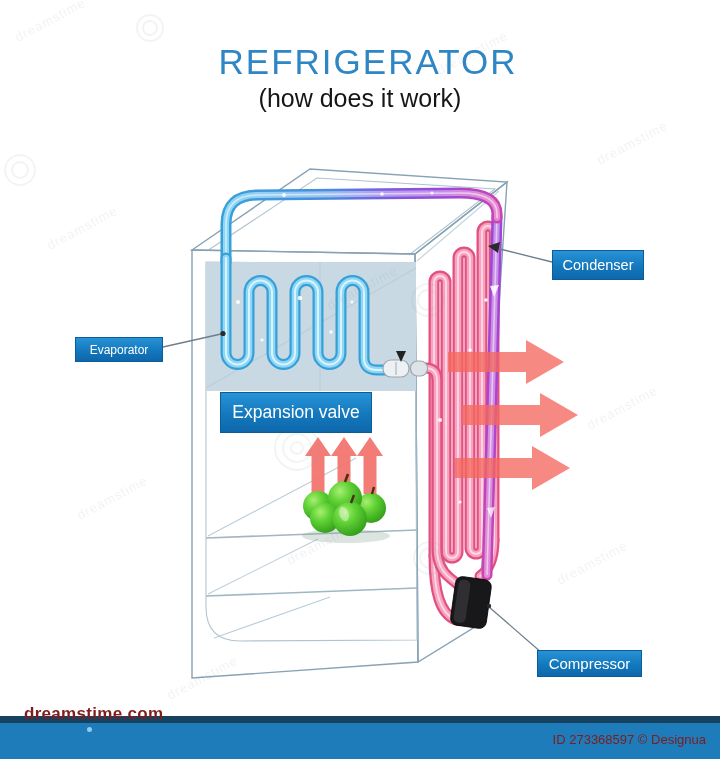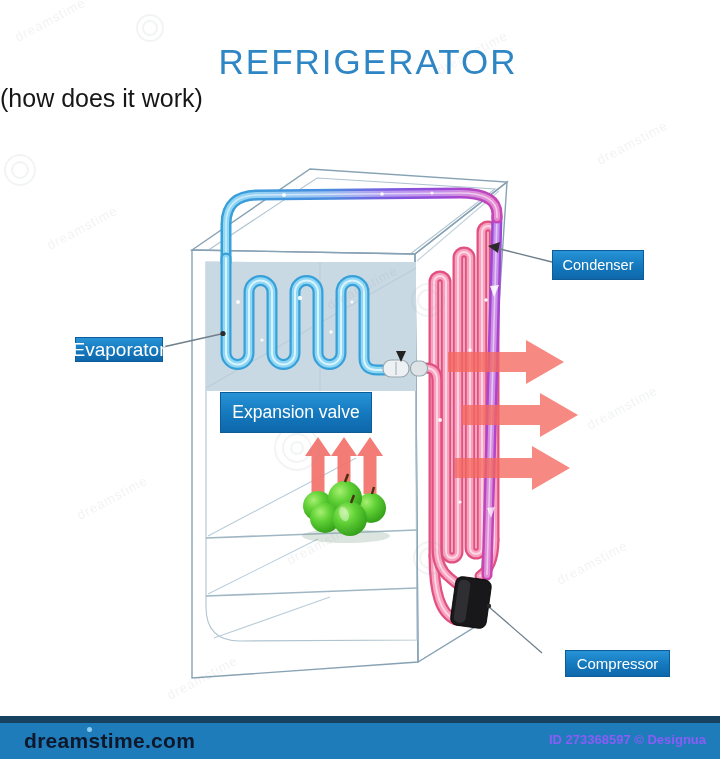--- a/index.html
+++ b/index.html
@@ -1,35 +1,35 @@
 <!DOCTYPE html>
 <html style="--title_blue: #2e86c5; --label_bg: #1478bd; --evaporator_pipe_blue: #38a0d8; --condenser_pipe_pink: #e1507f; --suction_pipe_purple: #9a46d8; --heat_arrow_salmon: #f3685e; --cold_arrow_red: #f3716a; --apple_green: #3cab1f; --footer_bar: #1e7cba;"><head>
 <meta charset="utf-8">
 <title>Refrigerator diagram</title>
 <style>
   html,body{margin:0;padding:0;background:#fff;}
   .stage{position:relative;width:720px;height:759px;background:#fff;overflow:hidden;
          font-family:"Liberation Sans",sans-serif;}
   .page-title{position:absolute;top:42px;left:8px;width:720px;text-align:center;
     font-size:35px;letter-spacing:2px;color:var(--title_blue,#2e86c5);font-weight:400;}
-  .page-subtitle{position:absolute;top:84px;left:0;width:720px;
+  .page-subtitle{position:absolute;top:84px;left:0;width:720px;text-align:center;
     font-size:25px;color:#161616;font-weight:400;}
   .diagram-svg{position:absolute;left:0;top:0;}
   .tag{position:absolute;display:flex;align-items:center;justify-content:center;
     color:#fff;background:linear-gradient(180deg,#2793d6 0%,var(--label_bg,#1478bd) 55%,#0e67ab 100%);
     border:1px solid #0c5c99;box-sizing:border-box;}
-  .tag-evaporator{left:75px;top:337px;width:88px;height:25px;font-size:19px;}
+  .tag-evaporator{left:75px;top:337px;width:88px;height:25px;font-size:12px;}
   .tag-condenser{left:552px;top:250px;width:92px;height:30px;font-size:14.5px;}
   .tag-expansion{left:220px;top:392px;width:152px;height:41px;font-size:17.5px;}
-  .tag-compressor{left:565px;top:650px;width:105px;height:27px;font-size:15px;}
+  .tag-compressor{left:537px;top:650px;width:105px;height:27px;font-size:15px;}
   .footer-strip{position:absolute;left:0;top:716px;width:720px;height:7px;background:#17425f;}
   .footer-bar{position:absolute;left:0;top:723px;width:720px;height:36px;background:var(--footer_bar,#1e7cba);}
-  .site-logo{position:absolute;left:24px;top:729px;font-size:21px;font-weight:bold;color:#0f172a;letter-spacing:.3px;}
+  .site-logo{position:absolute;left:24px;top:704px;font-size:17px;font-weight:bold;color:#7f1d1d;letter-spacing:.3px;}
   .logo-dot{position:absolute;left:87px;top:727px;width:5px;height:5px;border-radius:50%;background:#8ecdf0;}
-  .credit{position:absolute;right:14px;top:732px;font-size:13px;font-weight:bold;color:#8b5cf6;}
+  .credit{position:absolute;right:14px;top:732px;font-size:13px;font-weight:normal;color:#7f1d1d;}
   
   .pb1{stroke:var(--evaporator_pipe_blue,#38a0d8);stroke-width:11;fill:none;stroke-linecap:round;}
   .pb2{stroke:#8ed7f5;stroke-width:6.5;fill:none;stroke-linecap:round;}
   .pb3{stroke:#e3f6fd;stroke-width:2;fill:none;stroke-linecap:round;opacity:.9;}
   .pp1{stroke:var(--condenser_pipe_pink,#e1507f);stroke-width:11;fill:none;stroke-linecap:round;}
   .pp2{stroke:#f9a2c0;stroke-width:6.5;fill:none;stroke-linecap:round;}
   .pp3{stroke:#fddfeb;stroke-width:1.8;fill:none;stroke-linecap:round;opacity:.9;}
   .edge{stroke:#87a2b4;stroke-width:1.4;fill:none;}
   .edge-light{stroke:#b0c4d0;stroke-width:1.1;fill:none;}
   .shelf{stroke:#9fb6c4;stroke-width:1.6;fill:none;}

